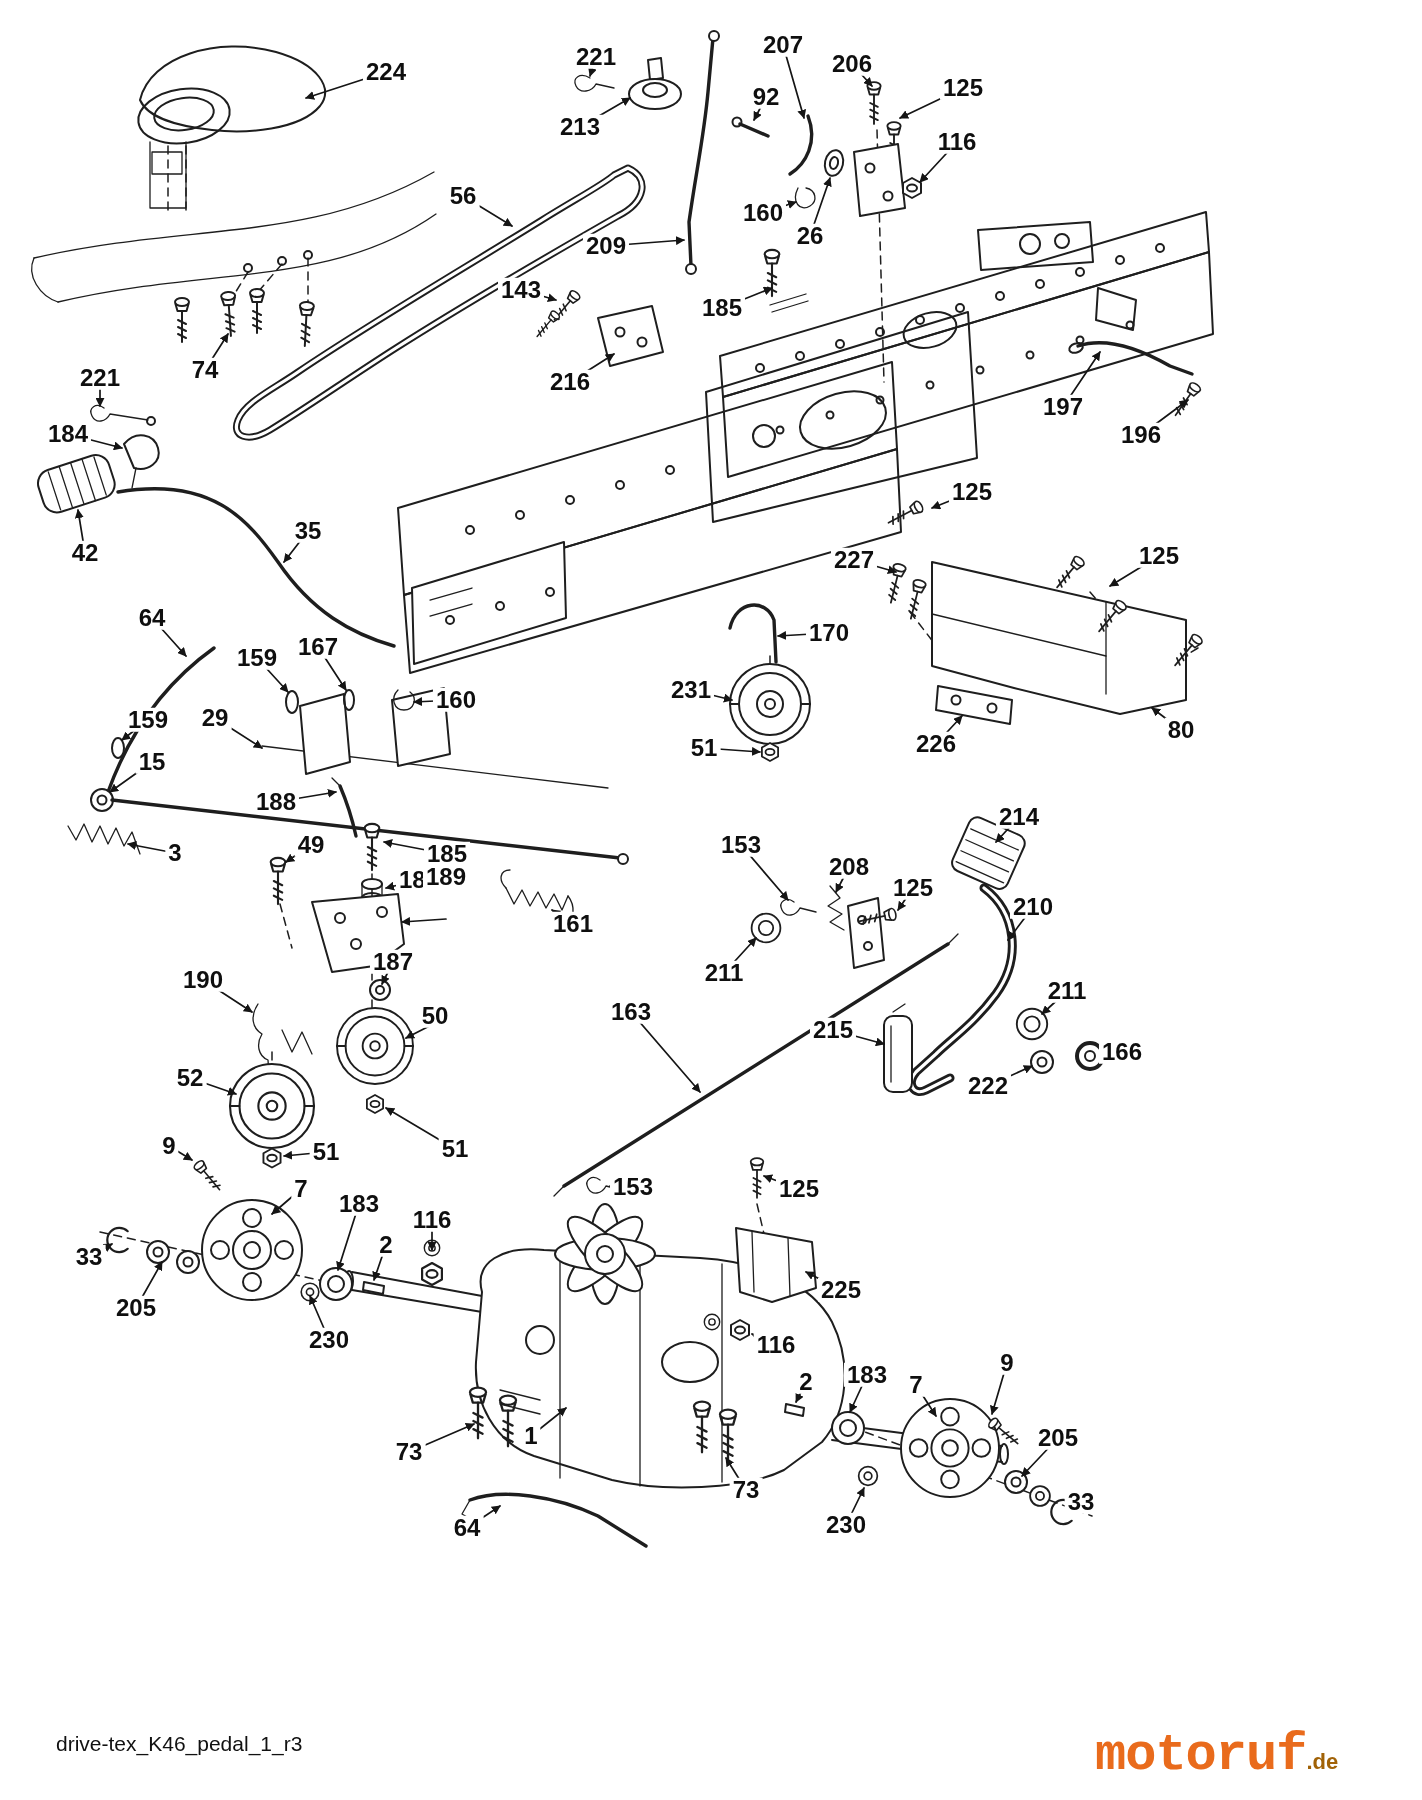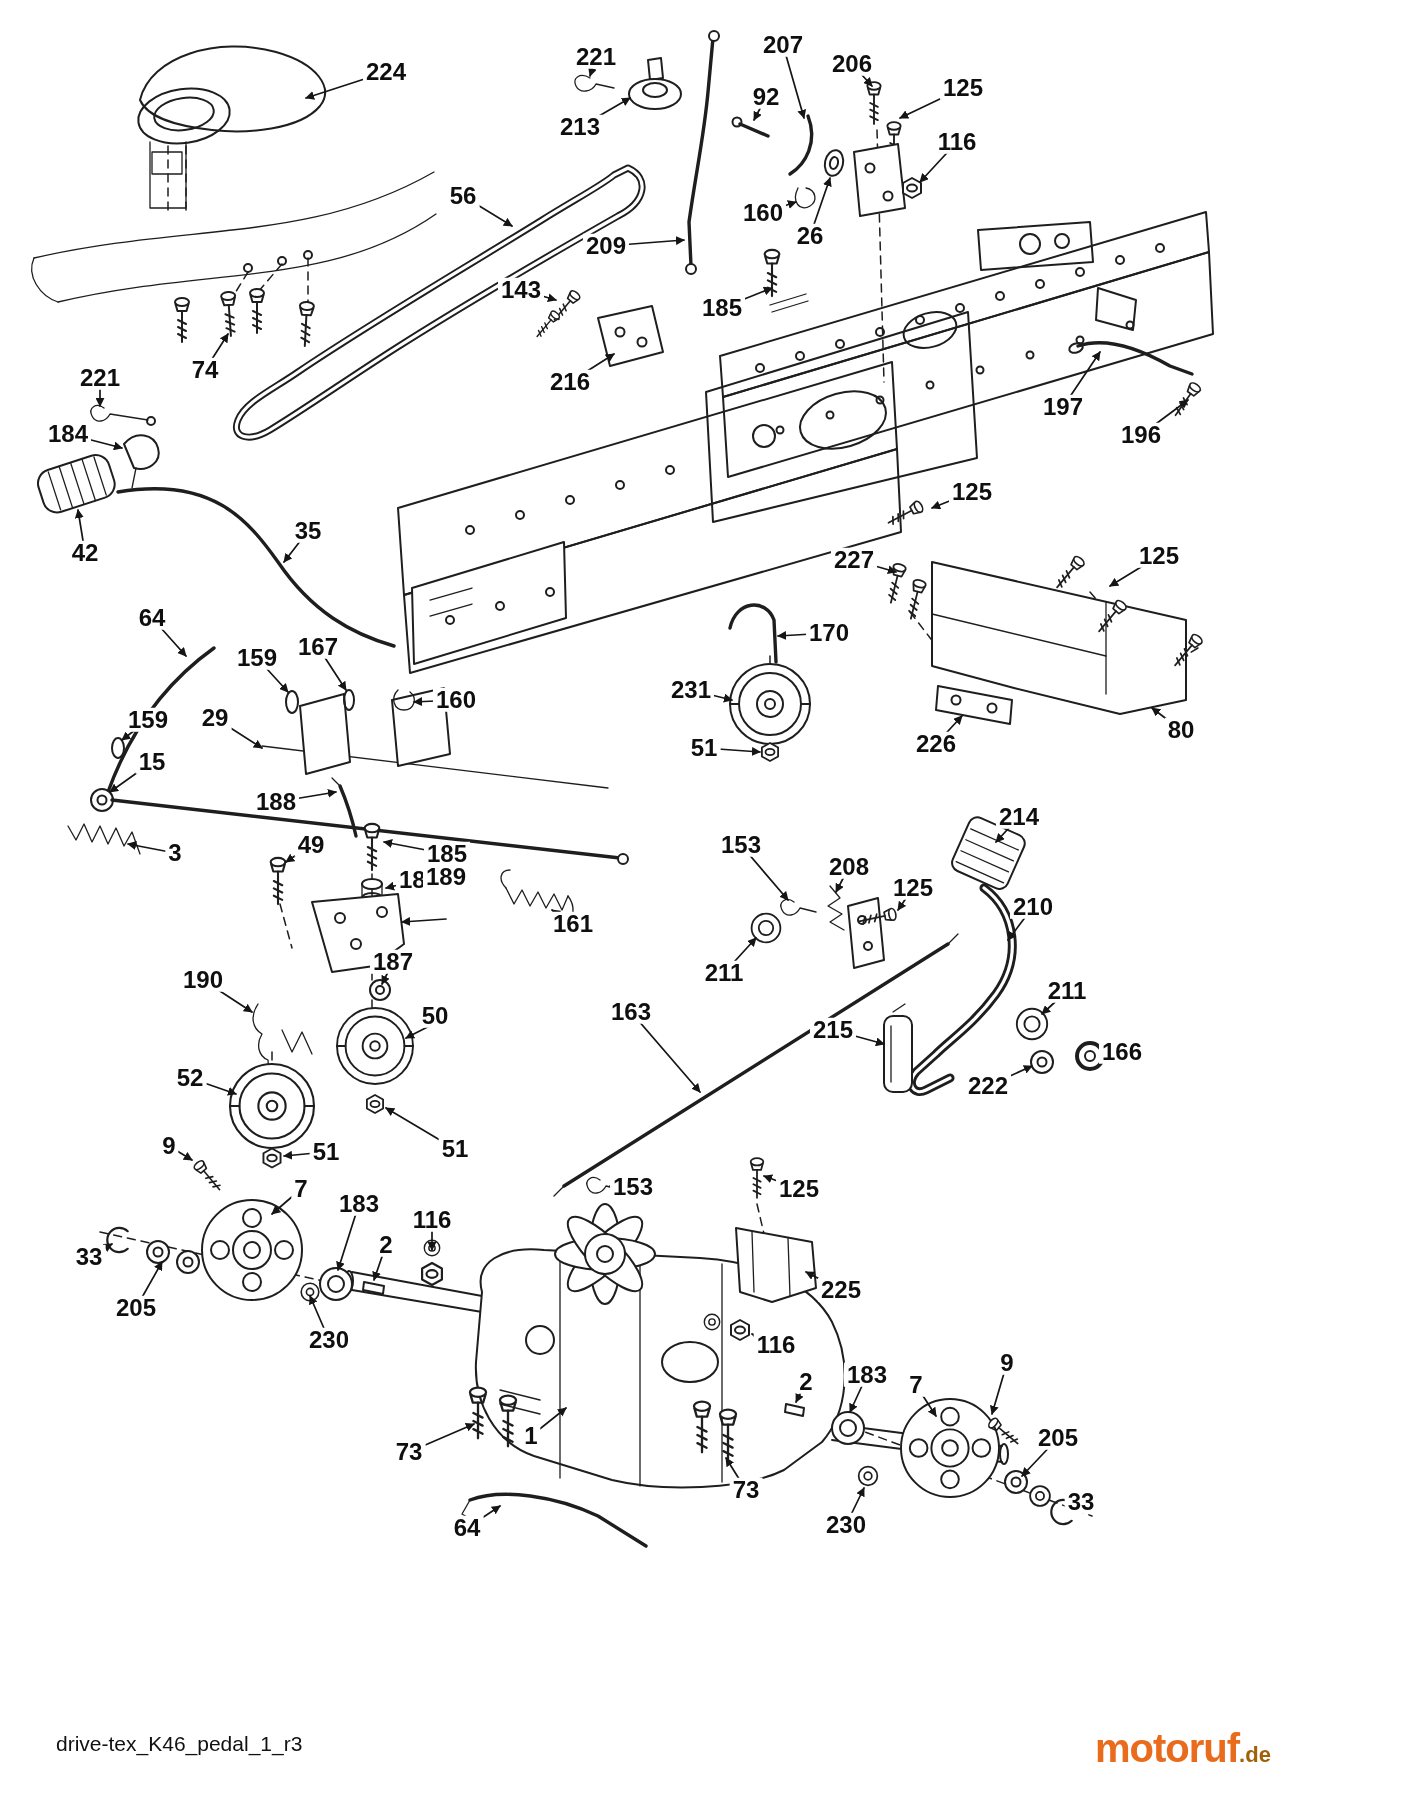--- a/index.html
+++ b/index.html
@@ -21,21 +21,21 @@
   .callout-layer{position:absolute;left:0;top:0;width:100%;height:100%;pointer-events:none;}
   .callout{
     position:absolute;transform:translate(-50%,-50%);
     font-weight:bold;font-size:24px;line-height:1.02;color:#0f0f0f;
     background:#ffffff;padding:0 3px;white-space:nowrap;
   }
   .footer-code{
     position:absolute;left:56px;top:1732px;font-size:21px;color:#111111;
   }
   .watermark{position:absolute;left:1095px;top:1726px;white-space:nowrap;}
-  .watermark .brand{font-weight:bold;font-size:40px;color:#e96b1c;letter-spacing:-1px;}
+  .watermark .brand{font-weight:bold;font-size:52px;color:#e96b1c;letter-spacing:-1px;font-family:Liberation Mono, monospace;}
   .watermark .tld{font-weight:bold;font-size:22px;color:#8f8f8f;}
 </style>
 </head>
 <body>
 
 <div class="stage">
   <svg class="artwork" viewBox="0 0 1422 1800">
     <defs>
       <marker id="arrowhead" viewBox="0 0 10 10" refX="9" refY="5" markerWidth="9" markerHeight="9" orient="auto" markerUnits="userSpaceOnUse">
         <path d="M0,0 L10,5 L0,10 Z" style="fill:#151515;stroke:none"></path>

